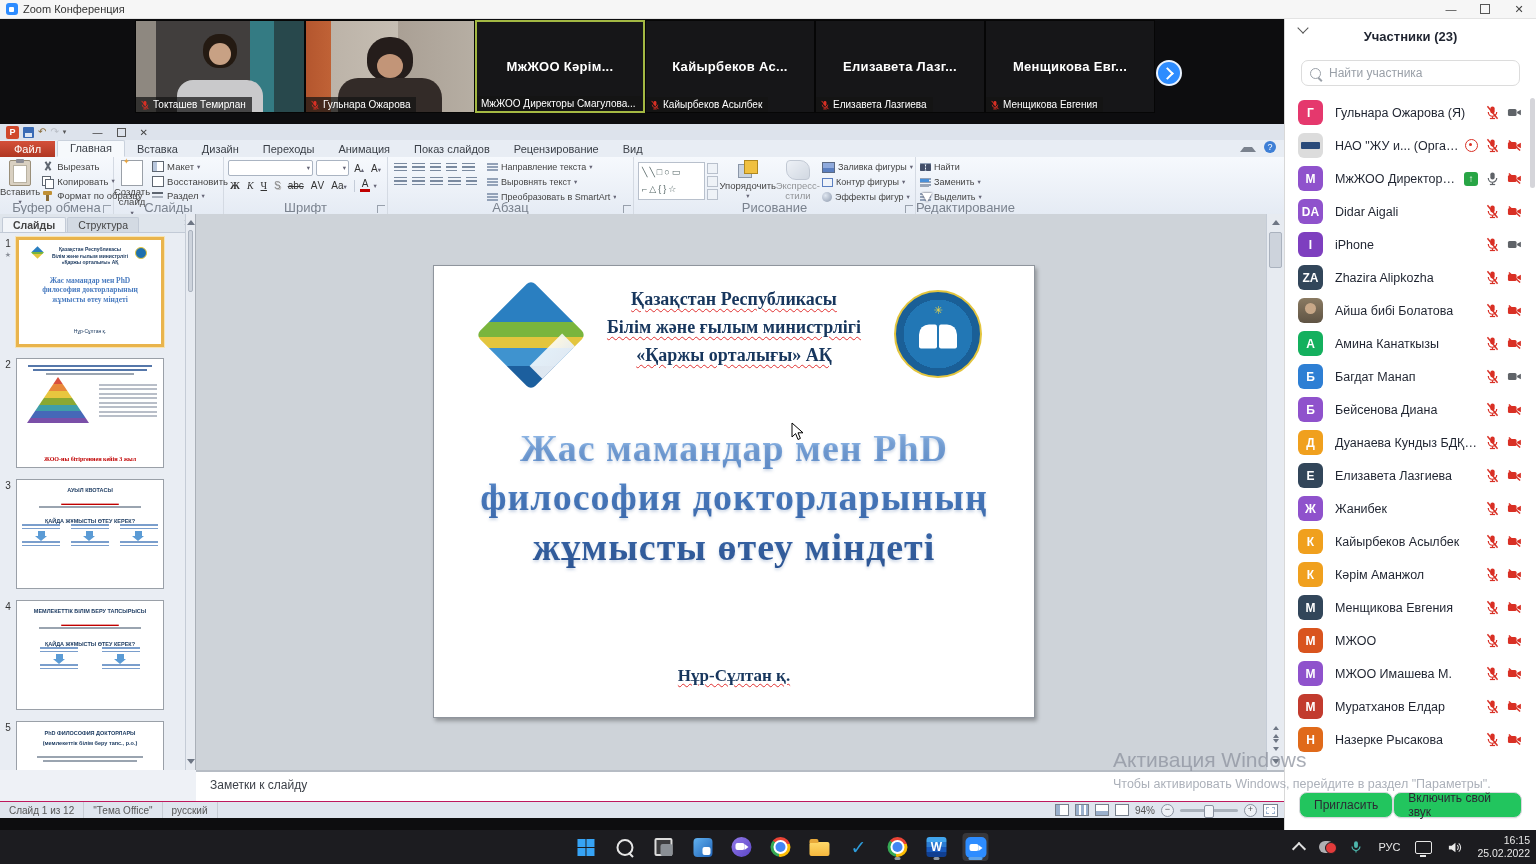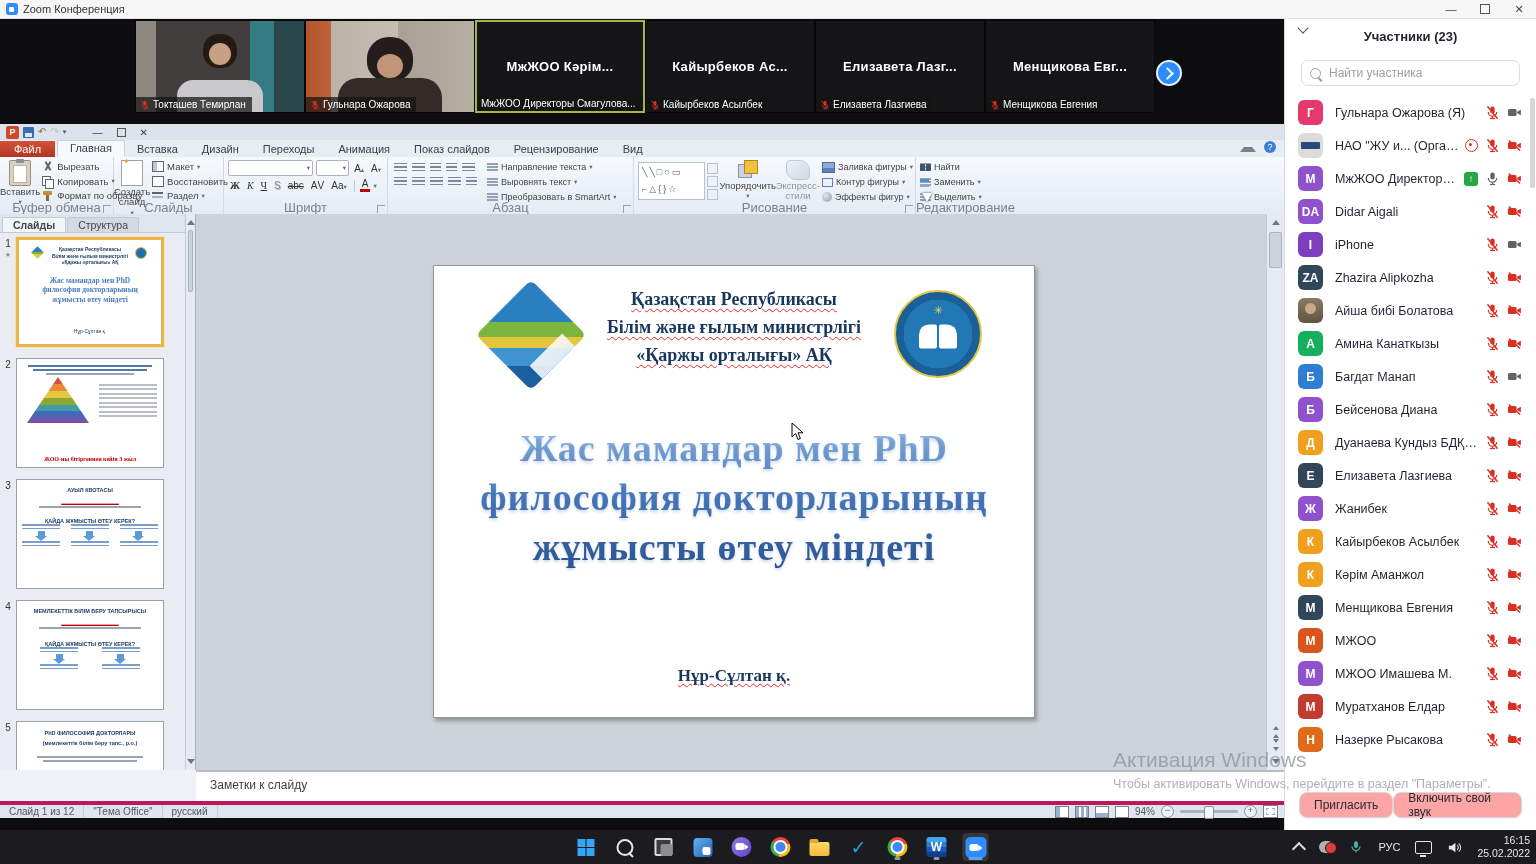--- a/index.html
+++ b/index.html
@@ -192,21 +192,21 @@
   .vs-down i{border-top:5px solid #6e7684;margin-bottom:-3px}
   .vs-thumb{position:absolute;left:2px;right:2px;top:18px;height:34px;background:#cdd3dc;border:1px solid #aab2be;border-radius:2px}
   .vs-bottom{position:absolute;left:0;right:0;bottom:0}
   .vs-dbl{height:16px;display:flex;flex-direction:column;align-items:center;justify-content:center;gap:1px}
   .vs-dbl i{border:3px solid transparent;display:block}
   .vs-dbl.up i{border-bottom:4px solid #6e7684}
   .vs-dbl.down i{border-top:4px solid #6e7684}
   
   .notes{position:absolute;left:196px;right:0;bottom:17px;height:31px;background:#fff;border-top:2px solid #b6bcc4;
          font-size:12px;color:#3c4048;display:flex;align-items:flex-start;padding:6px 0 0 14px;box-sizing:border-box}
-  .statusbar{position:absolute;left:0;bottom:0;width:100%;height:17px;background:#dfe5ee;border-top:4px solid #be185d;
+  .statusbar{position:absolute;left:0;bottom:0;width:100%;height:17px;background:#dfe5ee;border-top:1px solid #be185d;
      display:flex;align-items:center;font-size:10px;color:#555;box-sizing:border-box}
   .st-item{padding:0 9px;border-right:1px solid #c6ccd4;height:100%;display:flex;align-items:center}
   .st-right{margin-left:auto;display:flex;align-items:center;gap:6px;padding-right:6px}
   .viewic{width:12px;height:10px;border:1px solid #78808c;background:#fff;position:relative}
   .viewic.a{background:linear-gradient(90deg,#9ab0cc 0 4px,#fff 4px)}
   .viewic.b{background:repeating-linear-gradient(90deg,#9ab0cc 0 3px,#fff 3px 5px)}
   .viewic.c{background:linear-gradient(#fff 60%,#9ab0cc 60%)}
   .zslider{width:58px;height:3px;background:#aab2bc;position:relative;border-radius:2px}
   .zslider i{position:absolute;left:24px;top:-4px;width:8px;height:11px;background:#f2f5f9;border:1px solid #8a92a0;border-radius:2px}
   .zbtn{width:11px;height:11px;border-radius:50%;border:1px solid #8a92a0;background:#eef1f6;color:#555;
@@ -235,21 +235,21 @@
   .pname{font-size:12.5px;color:#1f2430;margin-left:12px;white-space:nowrap;overflow:hidden;text-overflow:ellipsis;flex:1}
   .pics{display:flex;align-items:center;gap:7px;margin-left:6px;flex:0 0 auto}
   .pics svg{width:15px;height:15px}
   .io.on{color:#5f6368}
   .io.off{color:#d93025}
   .rec{width:11px;height:11px;border:1.6px solid #d93025;border-radius:50%;position:relative;display:inline-block}
   .rec::after{content:"";position:absolute;left:2.6px;top:2.6px;width:3px;height:3px;border-radius:50%;background:#d93025}
   .shr{width:14px;height:14px;background:#28a545;border-radius:3px;color:#fff;font-size:10px;line-height:14px;text-align:center;display:inline-block}
   .plist-scroll{position:absolute;right:1px;top:80px;width:5px;height:90px;background:#d5d5da;border-radius:3px}
   .p-footer{position:absolute;left:0;right:0;bottom:12px;height:26px;display:flex;justify-content:space-around;padding:0 14px}
-  .p-btn{height:24px;background:#fca5a5;border:1px solid #d8d8dd;border-radius:8px;font-size:12px;color:#2a2a33;
+  .p-btn{height:24px;background:#22c55e;border:1px solid #d8d8dd;border-radius:8px;font-size:12px;color:#2a2a33;
      display:flex;align-items:center;justify-content:center;padding:0 14px;box-shadow:0 1px 1px rgba(0,0,0,.05)}
   
   .watermark{position:absolute;left:1113px;top:748px;z-index:25;pointer-events:none}
   .wm1{font-size:21px;color:rgba(140,146,158,.75)}
   .wm2{font-size:12.5px;color:rgba(150,156,168,.8);margin-top:5px;width:380px}
   
   .taskbar{position:absolute;left:0;top:830px;width:1536px;height:34px;background:#1c1c20;z-index:40}
   .tb-center{position:absolute;left:50%;top:0;height:34px;transform:translateX(-47%);display:flex;align-items:center;gap:13px}
   .tbi{width:26px;height:28px;display:flex;align-items:center;justify-content:center;position:relative;border-radius:4px}
   .tbi.act{background:rgba(255,255,255,.12)}

